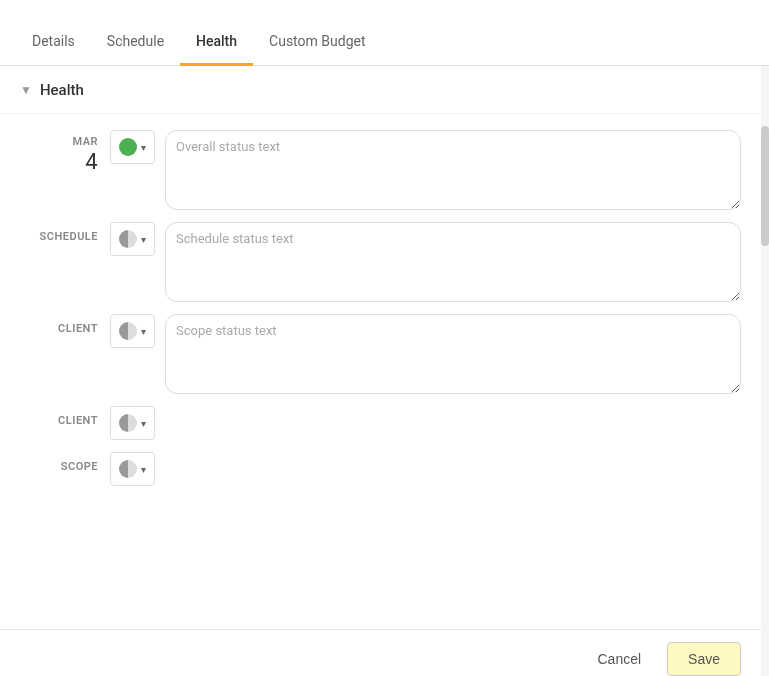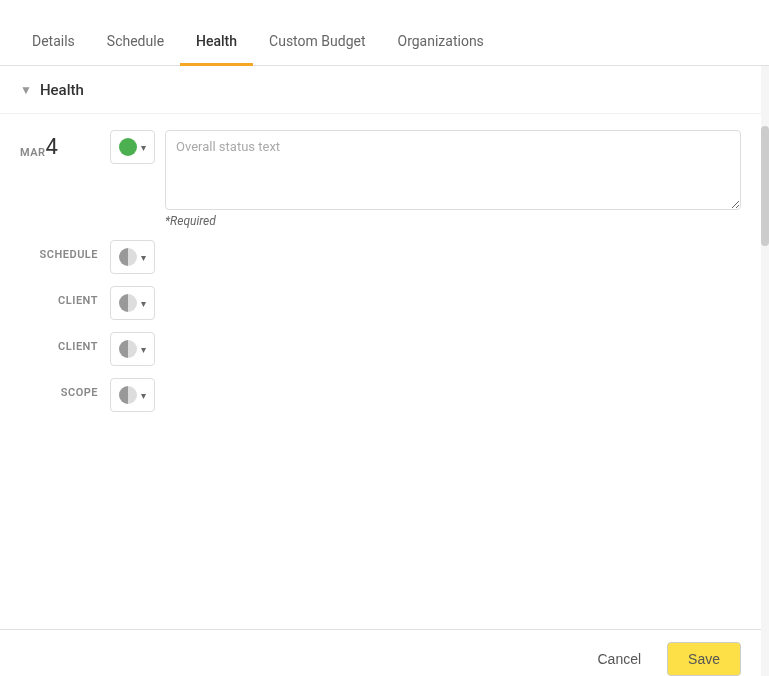--- a/index.html
+++ b/index.html
@@ -78,21 +78,21 @@
       font-size: 11px;
       font-weight: 600;
       color: #888;
       letter-spacing: 0.5px;
       padding-top: 8px;
       flex-shrink: 0;
     }
 
     .field-label.date-label {
       display: flex;
-      flex-direction: row;
+      flex-direction: column;
       align-items: flex-end;
       padding-top: 4px;
       text-align: right;
     }
 
     .field-label .month {
       font-size: 11px;
       font-weight: 600;
       color: #888;
       letter-spacing: 0.5px;
@@ -138,21 +138,21 @@
     .text-area-wrapper {
       flex: 1;
       display: flex;
       flex-direction: column;
     }
 
     textarea {
       width: 100%;
       height: 80px;
       border: 1px solid #ddd;
-      border-radius: 4px;
+      border-radius: 12px;
       padding: 8px 10px;
       font-size: 13px;
       color: #666;
       resize: vertical;
       outline: none;
       font-family: inherit;
     }
     textarea::placeholder {
       color: #aaa;
     }
@@ -182,21 +182,21 @@
       background: none;
       border: none;
       padding: 8px 16px;
       font-size: 14px;
       color: #555;
       cursor: pointer;
       border-radius: 4px;
     }
 
     .btn-save {
-      background: #fde047;
+      background: #fef9c3;
       border: 1px solid #ccc;
       padding: 8px 20px;
       font-size: 14px;
       color: #555;
       cursor: pointer;
       border-radius: 4px;
     }
 
     
     .scrollbar-track {
@@ -222,21 +222,20 @@
     }
   </style>
 </head>
 <body>
 
 <div class="nav-tabs">
   <div class="nav-tab">Details</div>
   <div class="nav-tab">Schedule</div>
   <div class="nav-tab active">Health</div>
   <div class="nav-tab">Custom Budget</div>
-  <div class="nav-tab">Organizations</div>
 </div>
 
 <div class="page-wrapper">
   <div class="content-scroll">
 
     <div class="section-header">
       <span class="chevron">▼</span>
       <span class="section-title">Health</span>
     </div>
 
@@ -246,37 +245,42 @@
         <div class="field-label date-label">
           <span class="month">MAR</span>
           <span class="day">4</span>
         </div>
         <div class="status-indicator">
           <span class="status-dot green"></span>
           <span class="chevron-down">▾</span>
         </div>
         <div class="text-area-wrapper">
           <textarea placeholder="Overall status text" style=""></textarea>
-          <span class="required-text">*Required</span>
         </div>
       </div>
 
       <div class="form-row">
         <div class="field-label">SCHEDULE</div>
         <div class="status-indicator">
           <span class="status-dot gray"></span>
           <span class="chevron-down">▾</span>
         </div>
+        <div class="text-area-wrapper">
+          <textarea placeholder="Schedule status text" style=""></textarea>
+        </div>
       </div>
 
       <div class="form-row">
         <div class="field-label">CLIENT</div>
         <div class="status-indicator">
           <span class="status-dot gray"></span>
           <span class="chevron-down">▾</span>
+        </div>
+        <div class="text-area-wrapper">
+          <textarea placeholder="Scope status text" style=""></textarea>
         </div>
       </div>
 
       <div class="form-row">
         <div class="field-label">CLIENT</div>
         <div class="status-indicator">
           <span class="status-dot gray"></span>
           <span class="chevron-down">▾</span>
         </div>
       </div>

